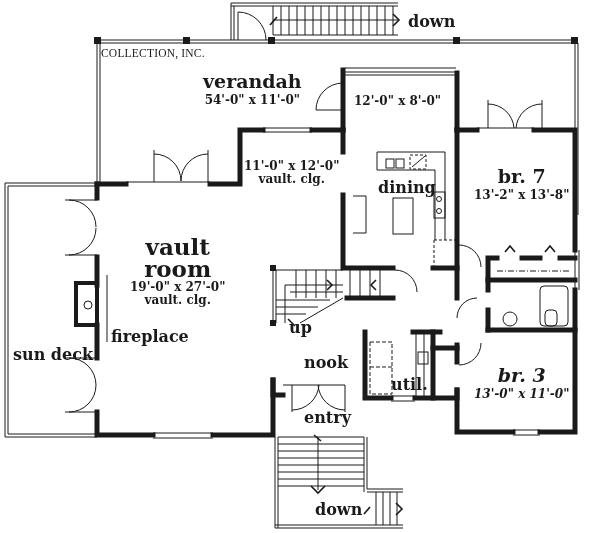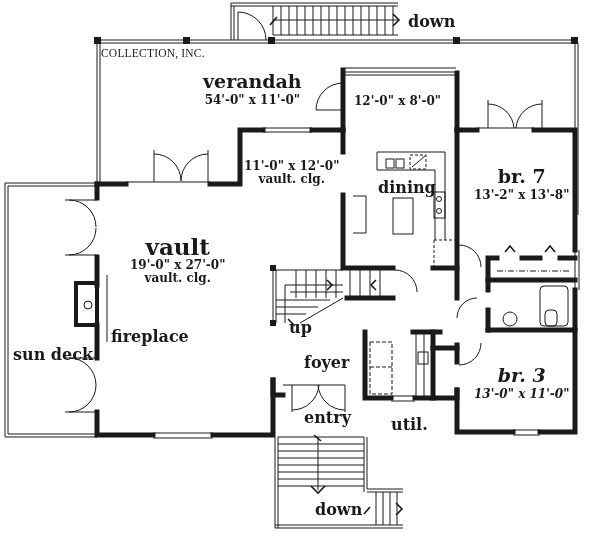--- a/index.html
+++ b/index.html
@@ -299,31 +299,32 @@
 
 <div class="lbl room small" style="left:378px; top:180px;">dining</div>
 
 <div class="lbl room" style="left:474px; top:167px;">
   <div class="med">br. 7</div>
   <div class="dim" style="margin-top:3px;">13'-2" x 13'-8"</div>
 </div>
 
 <div class="lbl room" style="left:130px; top:235px;">
   <div class="big">vault</div>
+  <div class="big" style="margin-top:-1px;">room</div>
   <div class="dim" style="margin-top:1px;">19'-0" x 27'-0"</div>
   <div class="dim" style="margin-top:1px;">vault. clg.</div>
 </div>
 
 <div class="lbl small" style="left:13px; top:303px;margin-top:44px;">sun deck</div>
 <div class="lbl small" style="left:111px; top:318px;margin-top:11px;">fireplace</div>
 
 <div class="lbl small" style="left:289px; top:320px;">up</div>
 
-<div class="lbl small" style="left:304px; top:355px;">foyer</div>
-<div class="lbl small" style="left:391px; top:377px;margin-top:40px;">util.</div>
+<div class="lbl small" style="left:304px; top:355px;">nook</div>
+<div class="lbl small" style="left:391px; top:377px;">util.</div>
 
 <div class="lbl room" style="left:474px; top:366px;font-style:italic;">
   <div class="med">br. 3</div>
   <div class="dim" style="margin-top:3px;">13'-0" x 11'-0"</div>
 </div>
 
 <div class="lbl small" style="left:304px; top:410px;">entry</div>
 
 <div class="lbl small" style="left:408px; top:14px;">down</div>
 <div class="lbl small" style="left:315px; top:502px;">down</div>

